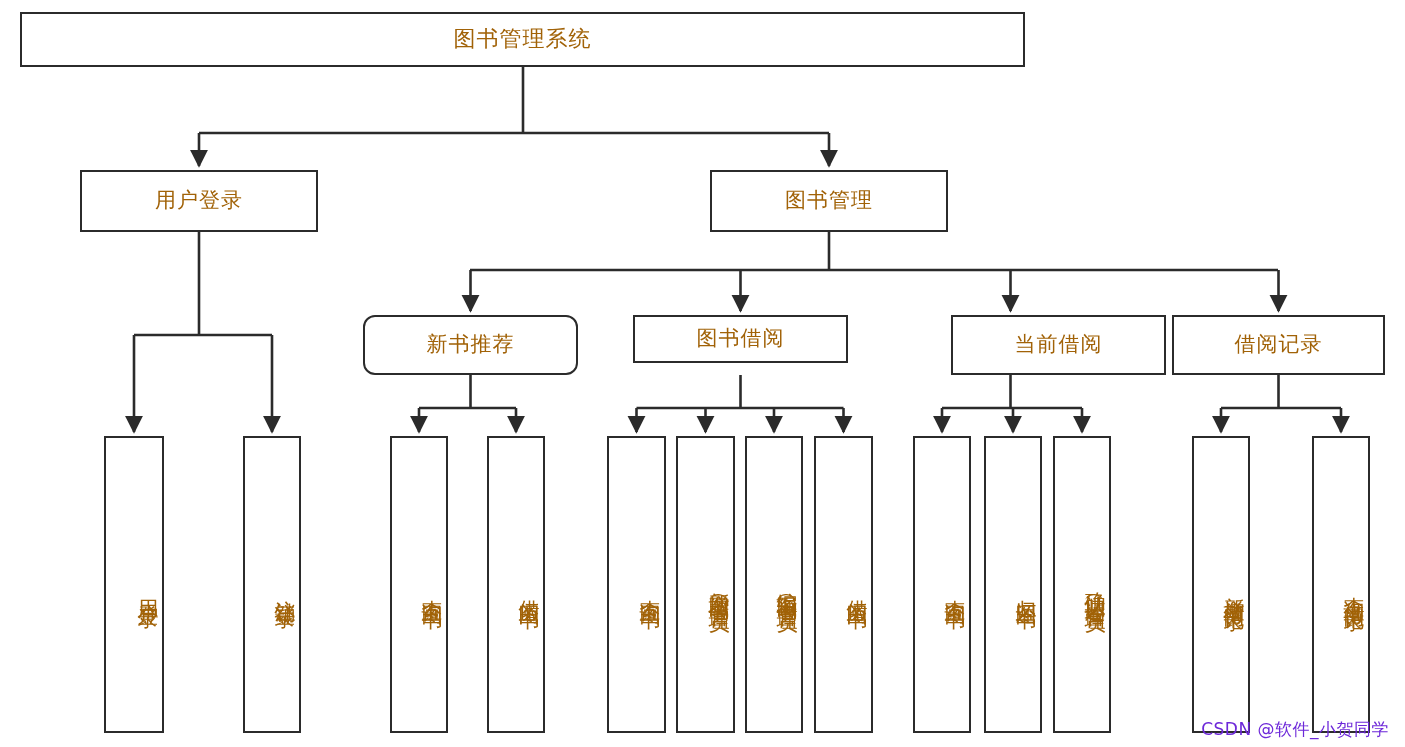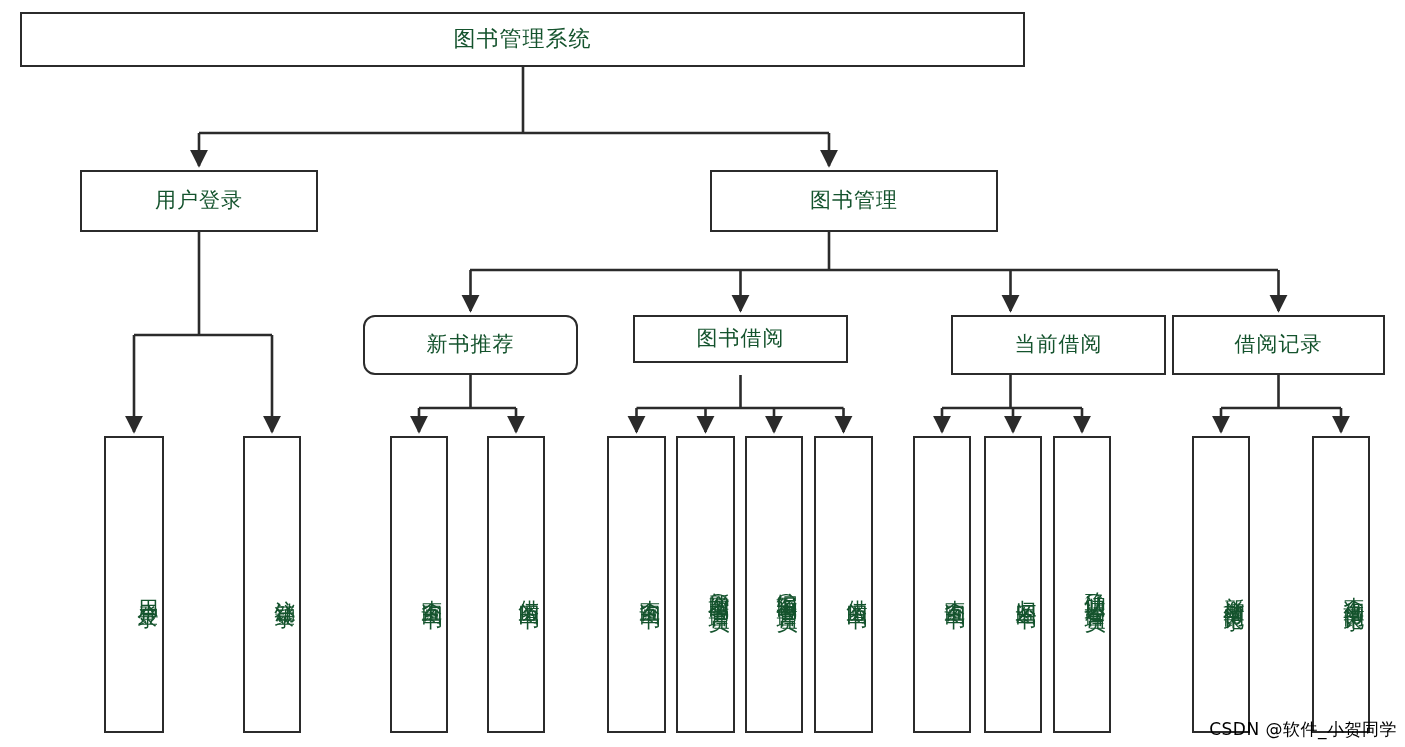--- a/index.html
+++ b/index.html
@@ -27,21 +27,21 @@
     pointer-events: none;
   }
   .node {
     position: absolute;
     box-sizing: border-box;
     border: 2px solid #2b2b2b;
     background: #ffffff;
     display: flex;
     align-items: center;
     justify-content: center;
-    color: #14532d;
+    color: #a16207;
     z-index: 2;
   }
   .node.horiz {
     font-size: 21px;
     letter-spacing: 1px;
     line-height: 1.2;
   }
   .node.root {
     font-size: 22px;
   }
@@ -55,24 +55,24 @@
     padding-top: 8px;
   }
   .node.vert .vtext {
     writing-mode: vertical-rl;
     text-orientation: upright;
     display: block;
     white-space: nowrap;
   }
   .watermark {
     position: absolute;
-    right: 8px;
+    right: 16px;
     bottom: 6px;
     font-size: 17px;
-    color: #000000;
+    color: #6d28d9;
     letter-spacing: 0.5px;
     z-index: 5;
     white-space: nowrap;
   }
 </style>
 </head>
 <body>
 
 <div id="canvas">
 
@@ -119,21 +119,21 @@
       </g>
   </svg>
 
   <div id="node-layer">
       <div class="node horiz root" style="left: 20px; top: 12px; width: 1005px; height: 55px;">
         <span>图书管理系统</span>
       </div>
       <div class="node horiz" style="left: 80px; top: 170px; width: 238px; height: 62px;">
         <span>用户登录</span>
       </div>
-      <div class="node horiz" style="left: 710px; top: 170px; width: 288px; height: 62px;">
+      <div class="node horiz" style="left: 710px; top: 170px; width: 238px; height: 62px;">
         <span>图书管理</span>
       </div>
       <div class="node horiz" style="left: 363px; top: 315px; width: 215px; height: 60px; border-radius: 12px;">
         <span>新书推荐</span>
       </div>
       <div class="node horiz" style="left: 633px; top: 315px; width: 215px; height: 48px;">
         <span>图书借阅</span>
       </div>
       <div class="node horiz" style="left: 903px; top: 315px; width: 215px; height: 60px; margin-left: 48px;">
         <span>当前借阅</span>

